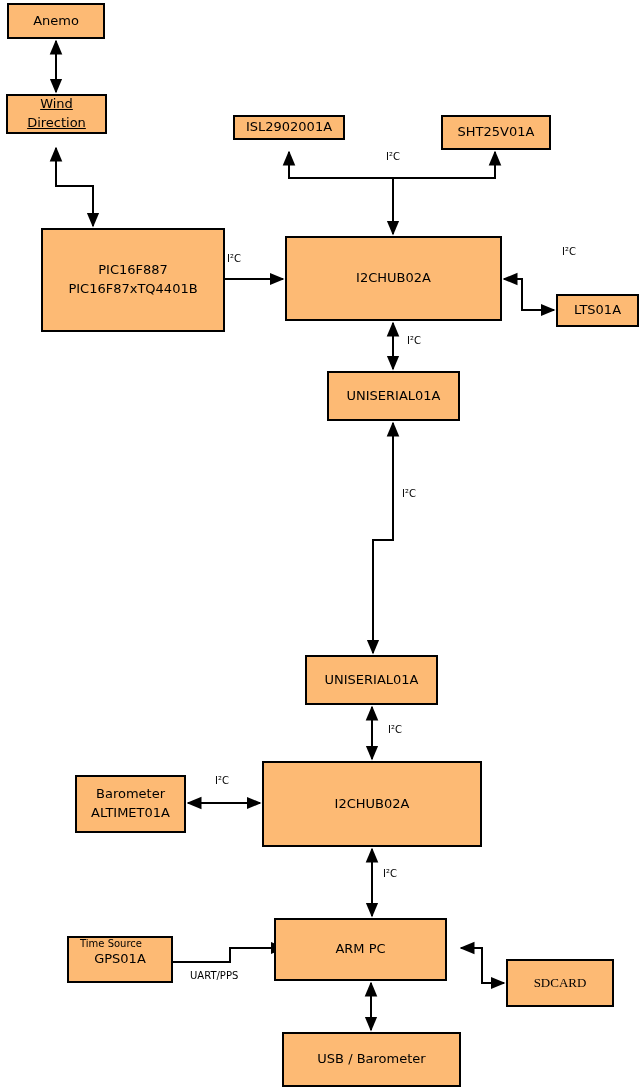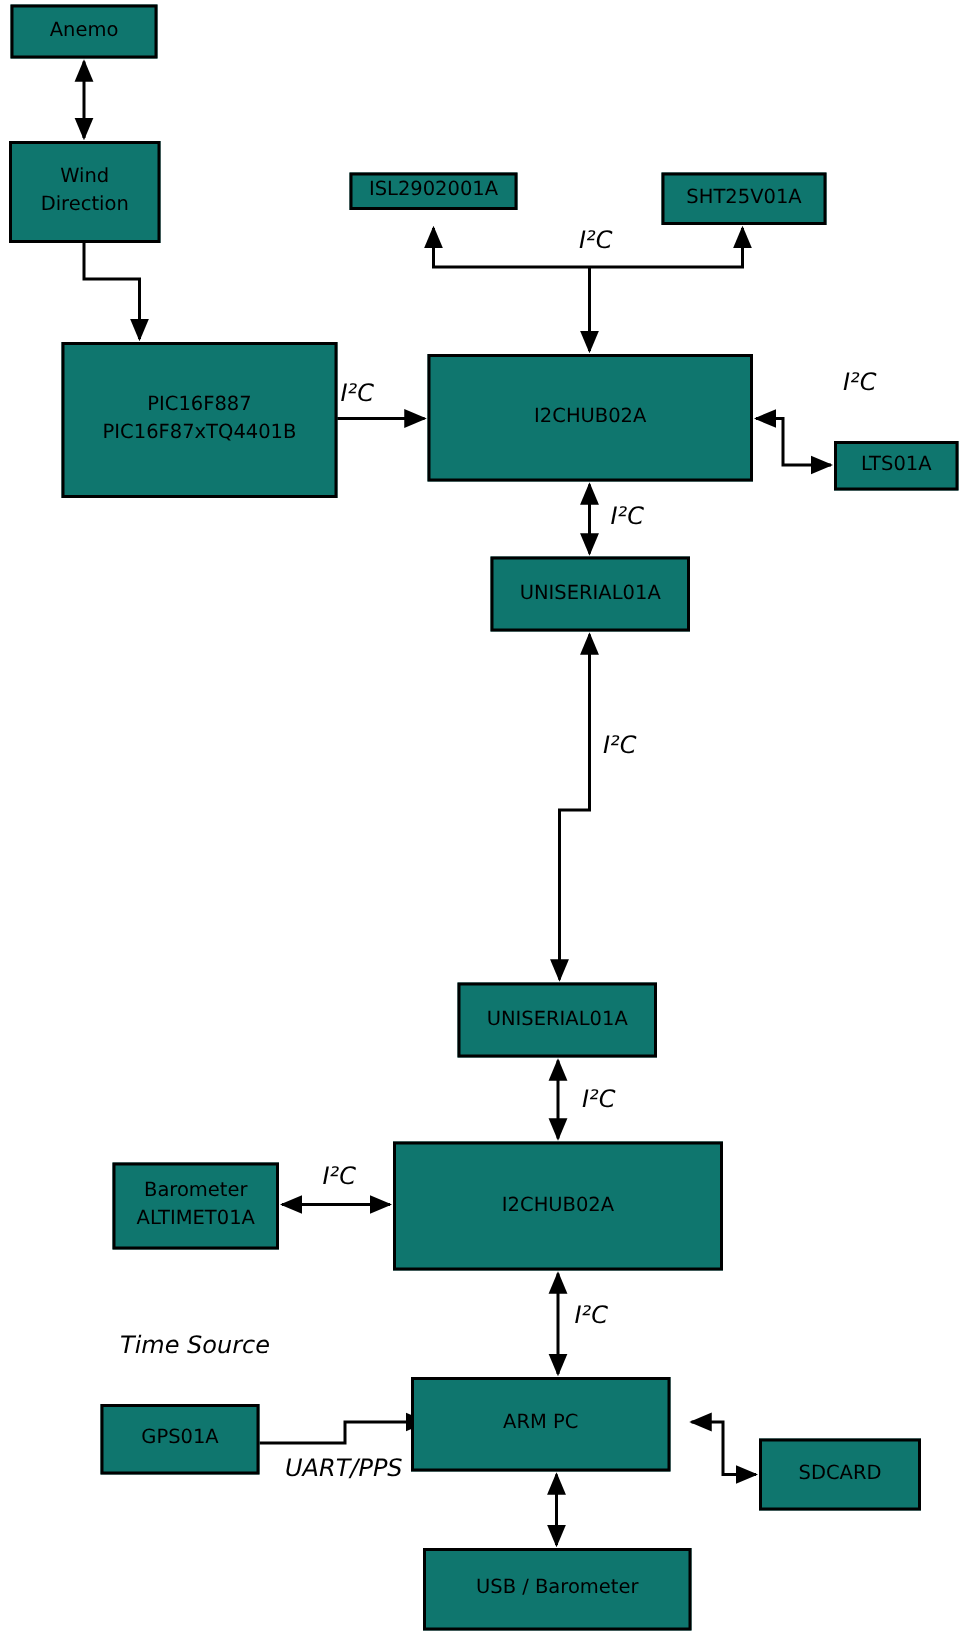--- a/index.html
+++ b/index.html
@@ -20,35 +20,34 @@
     position: absolute;
     left: 0;
     top: 0;
     width: 640px;
     height: 1089px;
   }
   .node {
     position: absolute;
     box-sizing: border-box;
     border: 2px solid #000000;
-    background: #0f766e;
+    background: #fdba74;
     display: flex;
     align-items: center;
     justify-content: center;
     text-align: center;
     font-size: 13px;
     line-height: 1.45;
     white-space: pre-line;
   }
   .elabel {
     position: absolute;
-    font-size: 16px;
+    font-size: 10px;
     line-height: 1.15;
     white-space: nowrap;
-    font-style: italic;
   }
 </style>
 </head>
 <body>
 
 <div class="stage">
 
   <svg class="wires" viewBox="0 0 640 1089" xmlns="http://www.w3.org/2000/svg">
     <defs>
       <marker id="ah" viewBox="0 0 10 10" refX="9" refY="5" markerWidth="7.5" markerHeight="7.5" orient="auto-start-reverse">
@@ -70,21 +69,21 @@
       <polyline points="173,962 230,962 230,948 284,948" marker-end="url(#ah)"></polyline>
       <polyline points="461,948 482,948 482,983 504,983" marker-start="url(#ah)" marker-end="url(#ah)"></polyline>
       <polyline points="371,983 371,1030" marker-start="url(#ah)" marker-end="url(#ah)"></polyline>
     </g>
   </svg>
 
   <div class="node" style="left:7px; top:3px; width:98px; height:36px;">
     <span>Anemo</span>
   </div>
 
-  <div class="node" style="left:6px; top:94px; width:101px; height:68px;">
+  <div class="node" style="left:6px; top:94px; width:101px; height:40px;text-decoration:underline;">
     <span>Wind
 Direction</span>
   </div>
 
   <div class="node" style="left:1px; top:228px; width:184px; height:104px;margin-left:40px;">
     <span>PIC16F887
 PIC16F87xTQ4401B</span>
   </div>
 
   <div class="node" style="left:233px; top:115px; width:112px; height:25px;">
@@ -121,32 +120,32 @@
   </div>
 
   <div class="node" style="left:67px; top:936px; width:106px; height:47px;">
     <span>GPS01A</span>
   </div>
 
   <div class="node" style="left:274px; top:918px; width:173px; height:63px;">
     <span>ARM PC</span>
   </div>
 
-  <div class="node" style="left:506px; top:959px; width:108px; height:48px;">
+  <div class="node" style="left:506px; top:959px; width:108px; height:48px;font-family:Liberation Serif, serif;">
     <span>SDCARD</span>
   </div>
 
   <div class="node" style="left:282px; top:1032px; width:179px; height:55px;">
     <span>USB / Barometer</span>
   </div>
 
   <div class="elabel" style="left:386px; top:151px;">I²C</div>
   <div class="elabel" style="left:227px; top:253px;">I²C</div>
   <div class="elabel" style="left:562px; top:246px;">I²C</div>
   <div class="elabel" style="left:407px; top:335px;">I²C</div>
   <div class="elabel" style="left:402px; top:488px;">I²C</div>
   <div class="elabel" style="left:388px; top:724px;">I²C</div>
   <div class="elabel" style="left:215px; top:775px;">I²C</div>
   <div class="elabel" style="left:383px; top:868px;">I²C</div>
-  <div class="elabel" style="left:80px; top:888px;">Time Source</div>
+  <div class="elabel" style="left:80px; top:938px;">Time Source</div>
   <div class="elabel" style="left:190px; top:970px;">UART/PPS</div>
 
 </div>
 
 </body></html>

